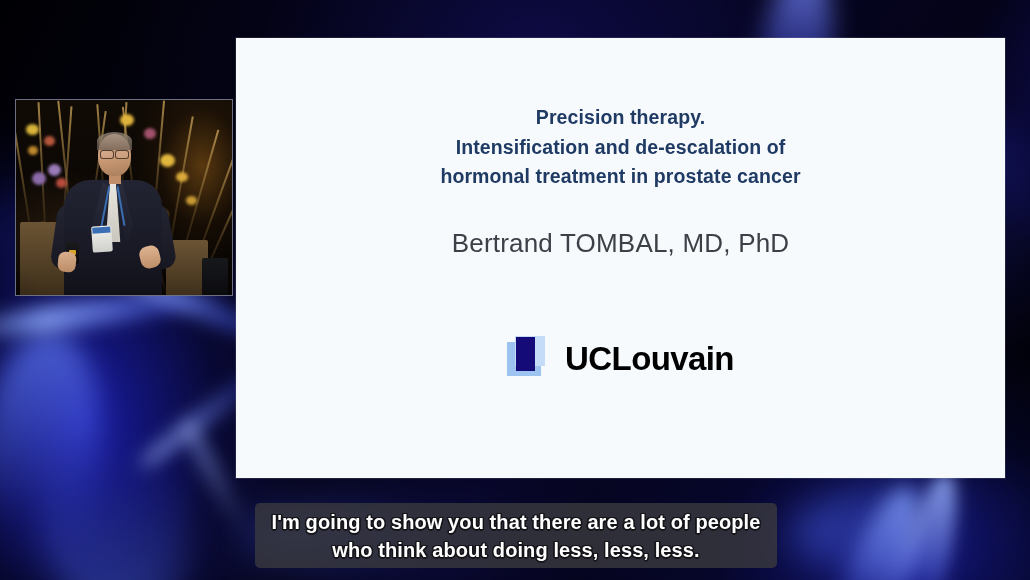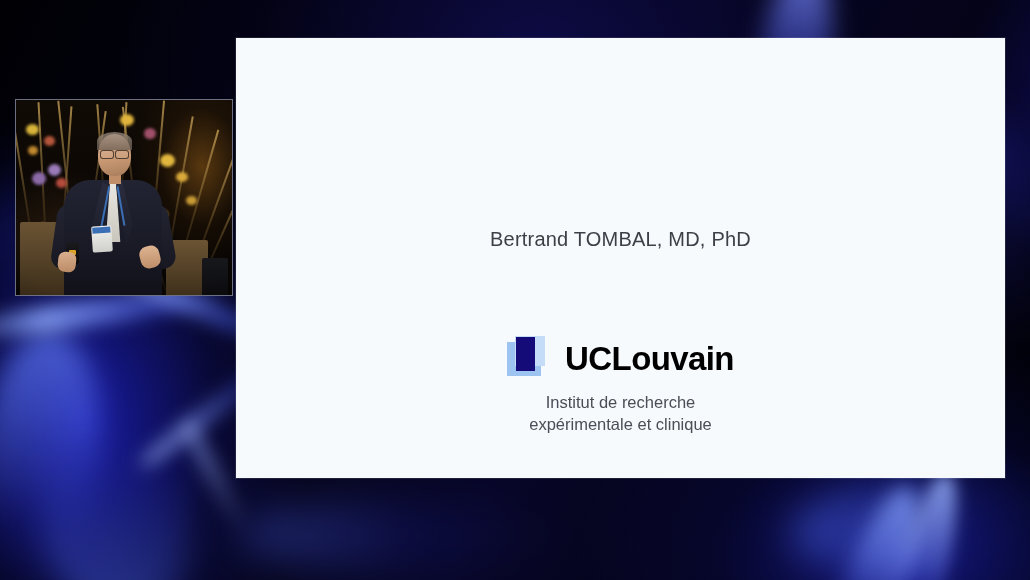--- a/index.html
+++ b/index.html
@@ -191,21 +191,21 @@
     font-weight: bold;
     font-size: 19.5px;
     line-height: 29.5px;
     letter-spacing: 0.1px;
   }
   .slide-author {
     position: absolute;
     left: 0; right: 0; top: 190px;
     text-align: center;
     color: #3c4148;
-    font-size: 20px;
+    font-size: 26px;
     font-weight: normal;
     letter-spacing: 0.2px;
   }
   #logo-block {
     position: absolute;
     left: 0; right: 0; top: 298px;
     display: flex;
     flex-direction: column;
     align-items: center;
   }
@@ -339,33 +339,38 @@
     <div class="sp-badge"></div>
     <div class="sp-clicker"></div>
     <div class="sp-handL"></div>
     <div class="sp-handR"></div>
 
     <div class="vid-vignette"></div>
   </div>
 
   <div id="slide">
 
+    <div class="slide-title">
+      <div>Precision therapy.</div>
+      <div>Intensification and de-escalation of</div>
+      <div>hormonal treatment in prostate cancer</div>
+    </div>
 
     <div class="slide-author">Bertrand TOMBAL, MD, PhD</div>
 
     <div id="logo-block">
       <div class="logo-row">
         <span class="logo-mark">
           <span class="sq-light"></span>
           <span class="sq-pale"></span>
           <span class="sq-dark"></span>
         </span>
         <span class="logo-word">UCLouvain</span>
       </div>
-      <div class="logo-sub">
-        <div>Institut de recherche</div>
-        <div>expérimentale et clinique</div>
-      </div>
     </div>
   </div>
 
+  <div id="caption-box">
+    <div class="caption-line">I'm going to show you that there are a lot of people</div>
+    <div class="caption-line">who think about doing less, less, less.</div>
+  </div>
 
 </div>
 
 </body></html>

